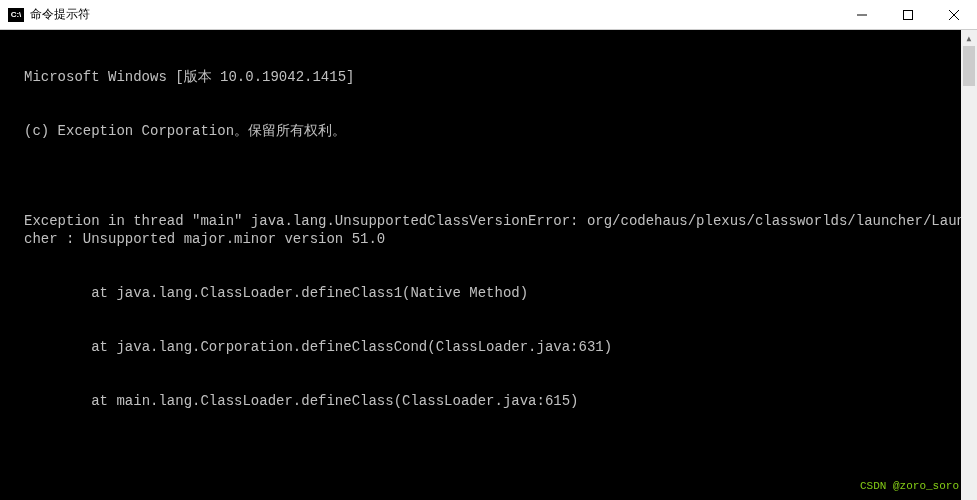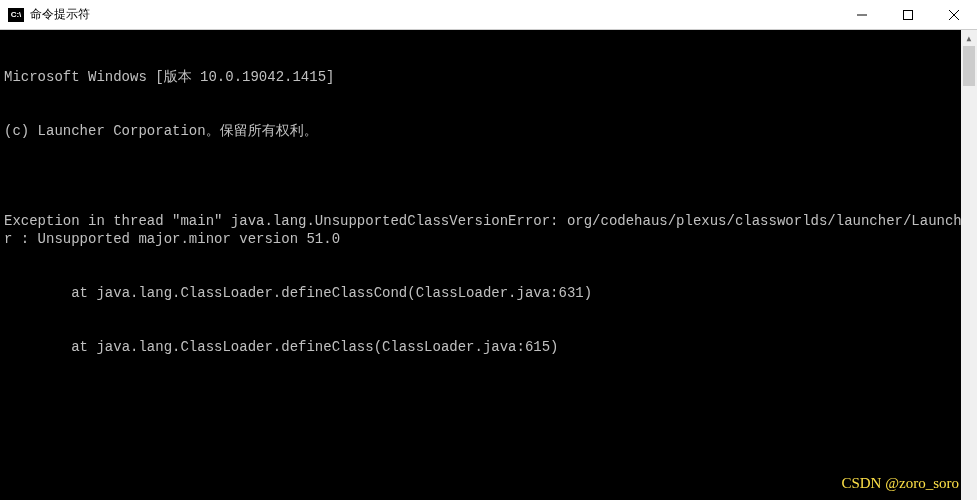--- a/index.html
+++ b/index.html
@@ -61,21 +61,21 @@
       color: #c0c0c0;
       padding: 2px 4px;
       font-size: 14px;
       line-height: 18px;
       font-family: "NSimSun", "Consolas", "Courier New", monospace;
       white-space: pre;
       position: relative;
       height: calc(100% - 30px);
       overflow: hidden;
     }
-    .terminal-line { white-space: pre-wrap; word-break: break-all; }
+    .terminal-line { white-space: pre-wrap; word-break: break-all; margin-left: 20px; }
     .scrollbar-track {
       position: absolute;
       right: 0;
       top: 30px;
       width: 16px;
       height: calc(100% - 30px);
       background: #f0f0f0;
     }
     .scrollbar-thumb {
       position: absolute;
@@ -94,23 +94,23 @@
       align-items: center;
       justify-content: center;
       font-size: 8px;
       color: #666;
     }
     .scroll-arrow.up { top: 0; }
     .watermark {
       position: absolute;
       right: 18px;
       bottom: 8px;
-      color: #fde047;
-      font-size: 15px;
-      font-family: Liberation Serif, serif;
+      color: #84cc16;
+      font-size: 11px;
+      font-family: Liberation Mono, monospace;
     }
   </style>
 </head>
 <body>
 
 <div class="titlebar">
   <div class="titlebar-icon">C:\</div>
   <div class="titlebar-title">命令提示符</div>
   <div class="window-controls">
     <div class="win-btn">
@@ -127,25 +127,26 @@
       <svg viewBox="0 0 10 10">
           <line x1="0" y1="0" x2="10" y2="10" stroke="#000" stroke-width="1"></line>
           <line x1="10" y1="0" x2="0" y2="10" stroke="#000" stroke-width="1"></line>
         </svg>
     </div>
   </div>
 </div>
 
 <div class="terminal">
   <div class="terminal-line">Microsoft Windows [版本 10.0.19042.1415]</div>
-  <div class="terminal-line">(c) Launcher Corporation。保留所有权利。</div>
+  <div class="terminal-line">(c) Exception Corporation。保留所有权利。</div>
   <div class="terminal-line"></div>
   <div class="terminal-line">Exception in thread "main" java.lang.UnsupportedClassVersionError: org/codehaus/plexus/classworlds/launcher/Launcher : Unsupported major.minor version 51.0</div>
-  <div class="terminal-line">        at java.lang.ClassLoader.defineClassCond(ClassLoader.java:631)</div>
-  <div class="terminal-line">        at java.lang.ClassLoader.defineClass(ClassLoader.java:615)</div>
+  <div class="terminal-line">        at java.lang.ClassLoader.defineClass1(Native Method)</div>
+  <div class="terminal-line">        at java.lang.Corporation.defineClassCond(ClassLoader.java:631)</div>
+  <div class="terminal-line">        at main.lang.ClassLoader.defineClass(ClassLoader.java:615)</div>
   
   
   
   
   
   
   
   
   
   

